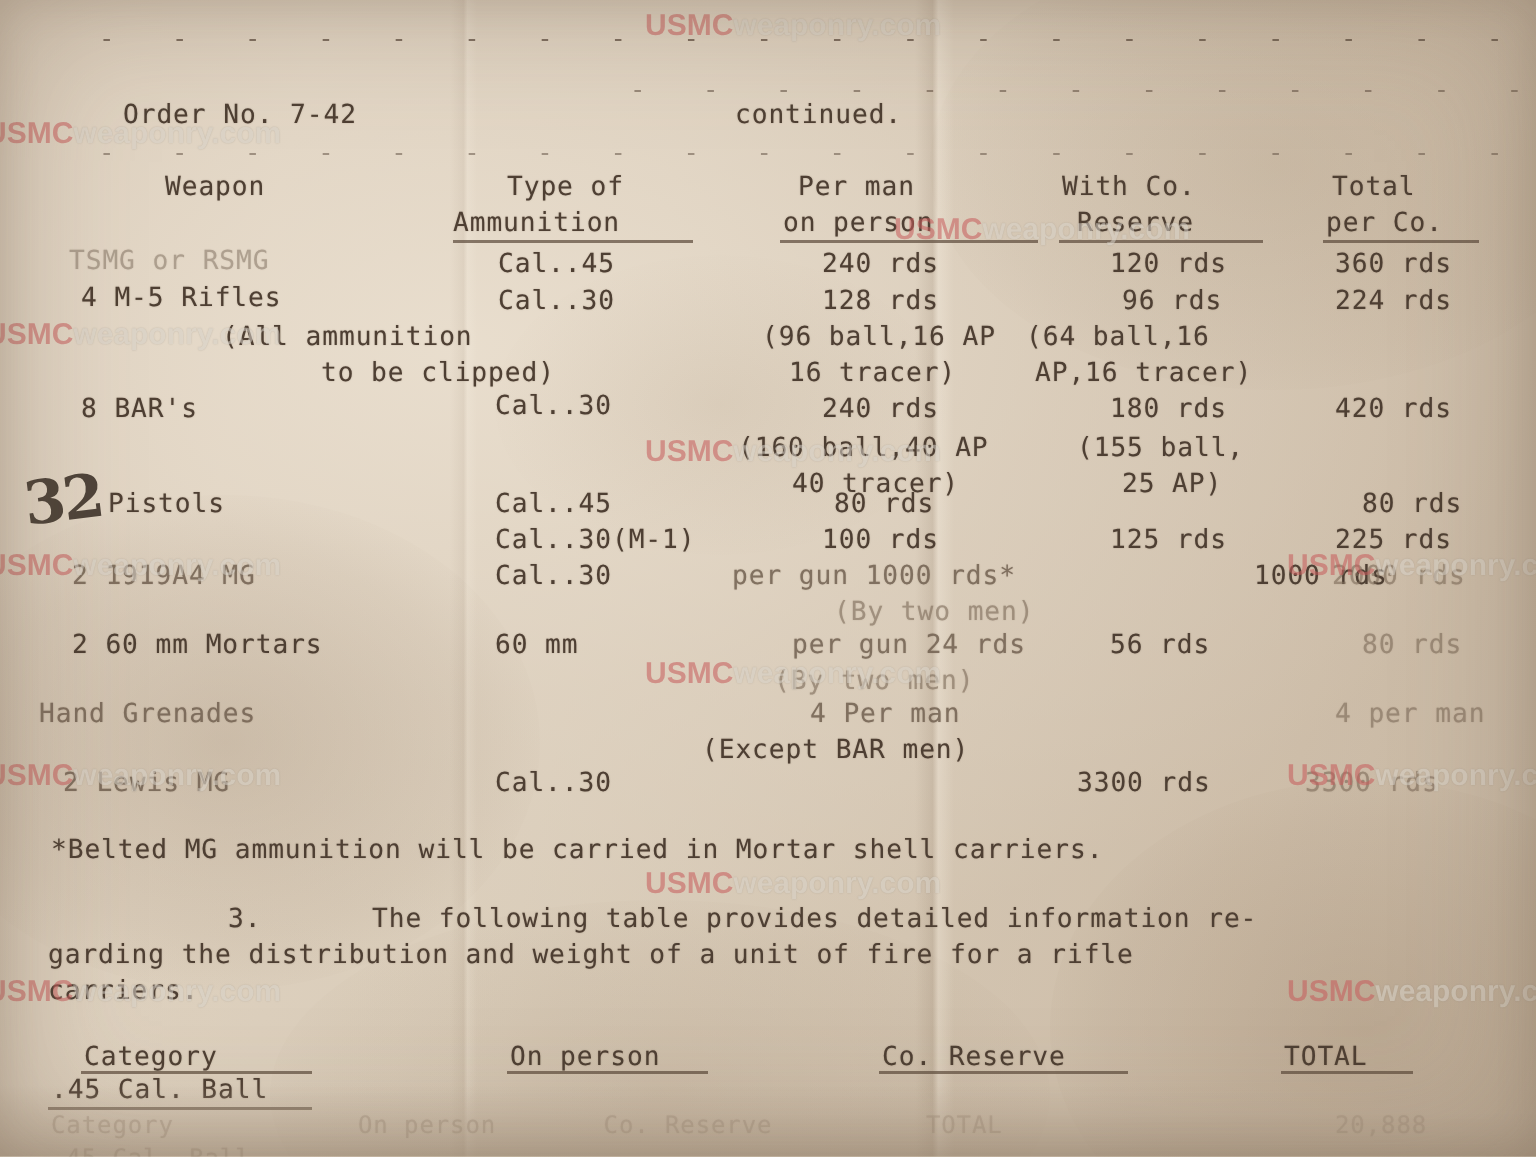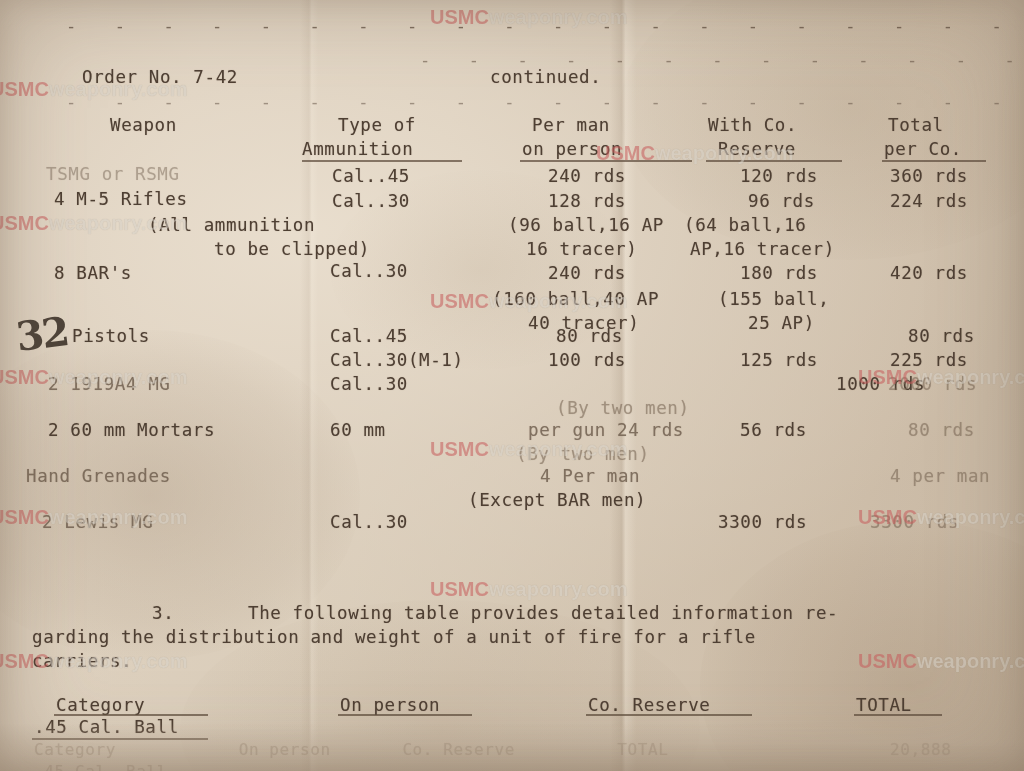--- a/index.html
+++ b/index.html
@@ -208,20 +208,21 @@
   <div class="tw" style="left:740px; top:327px;"></div>
   <div class="tw" style="left:908px; top:327px;">80 rds</div>
 
   <div class="tw" style="left:330px; top:351px;">Cal..30(M-1)</div>
   <div class="tw" style="left:548px; top:351px;">100 rds</div>
   <div class="tw" style="left:740px; top:351px;">125 rds</div>
   <div class="tw" style="left:890px; top:351px;">225 rds</div>
 
   <div class="tw faint" style="left:48px; top:375px;">2 1919A4 MG</div>
   <div class="tw" style="left:330px; top:375px;">Cal..30</div>
+  <div class="tw faint" style="left:488px; top:375px;">per gun 1000 rds*</div>
   <div class="tw" style="left:836px; top:375px;">1000 rds</div>
   <div class="tw fainter" style="left:888px; top:375px;">2000 rds</div>
   <div class="tw fainter" style="left:556px; top:399px;">(By two men)</div>
 
   <div class="tw" style="left:48px; top:421px;">2 60 mm Mortars</div>
   <div class="tw" style="left:330px; top:421px;">60 mm</div>
   <div class="tw faint" style="left:528px; top:421px;text-align:right;">per gun 24 rds</div>
   <div class="tw" style="left:740px; top:421px;">56 rds</div>
   <div class="tw fainter" style="left:908px; top:421px;">80 rds</div>
   <div class="tw fainter" style="left:516px; top:445px;">(By two men)</div>
@@ -229,20 +230,21 @@
   <div class="tw faint" style="left:26px; top:467px;">Hand Grenades</div>
   <div class="tw faint" style="left:540px; top:467px;">4 Per man</div>
   <div class="tw fainter" style="left:890px; top:467px;">4 per man</div>
   <div class="tw" style="left:468px; top:491px;">(Except BAR men)</div>
 
   <div class="tw faint" style="left:42px; top:513px;">2 Lewis MG</div>
   <div class="tw" style="left:330px; top:513px;">Cal..30</div>
   <div class="tw" style="left:718px; top:513px;">3300 rds</div>
   <div class="tw fainter" style="left:870px; top:513px;">3300 rds</div>
 
+  <div class="tw" style="left:34px; top:558px;">*Belted MG ammunition will be carried in Mortar shell carriers.</div>
 
   <div class="tw" style="left:152px; top:604px;">3.</div>
   <div class="tw" style="left:32px; top:628px;">garding the distribution and weight of a unit of fire for a rifle</div>
   <div class="tw" style="left:248px; top:604px;">The following table provides detailed information re-</div>
   <div class="tw" style="left:32px; top:652px;">carriers.</div>
 
   <div class="tw" style="left:56px; top:696px;">Category</div>
   <div class="tw" style="left:340px; top:696px;">On person</div>
   <div class="tw" style="left:588px; top:696px;">Co. Reserve</div>
   <div class="tw" style="left:856px; top:696px;">TOTAL</div>

